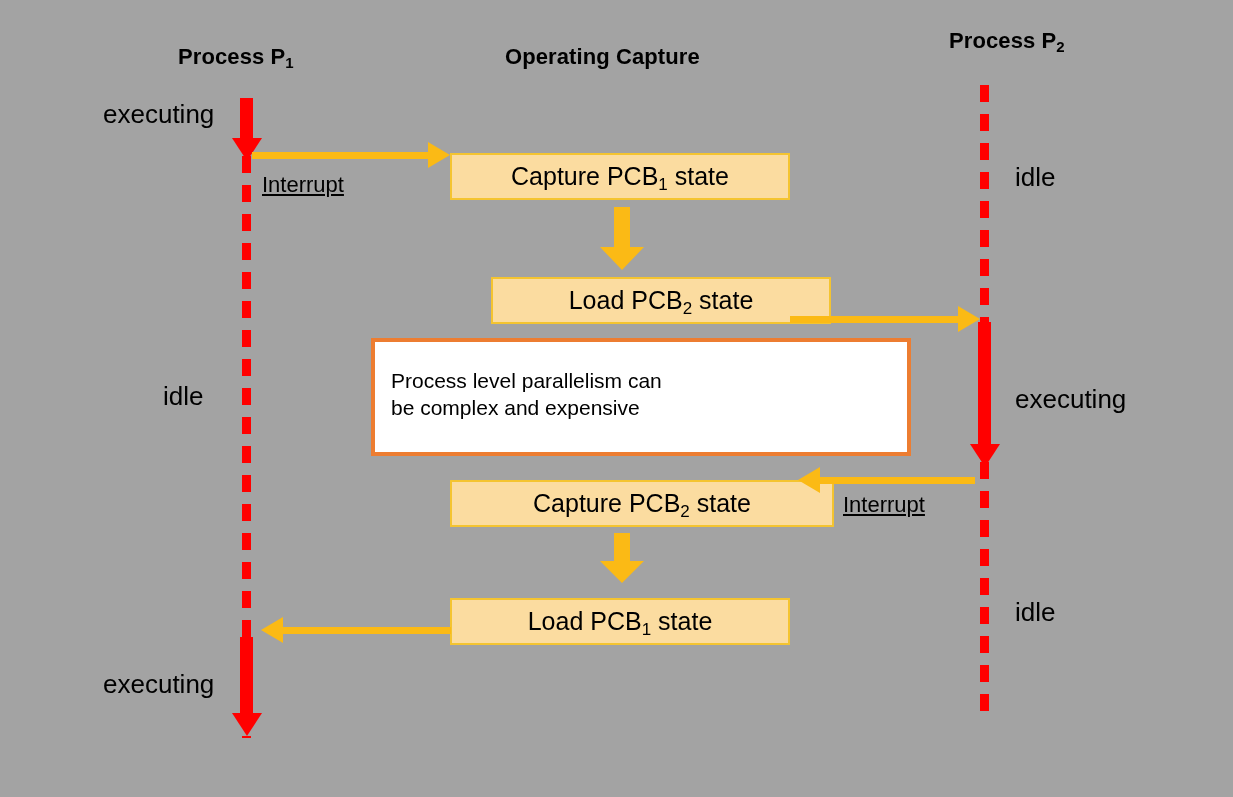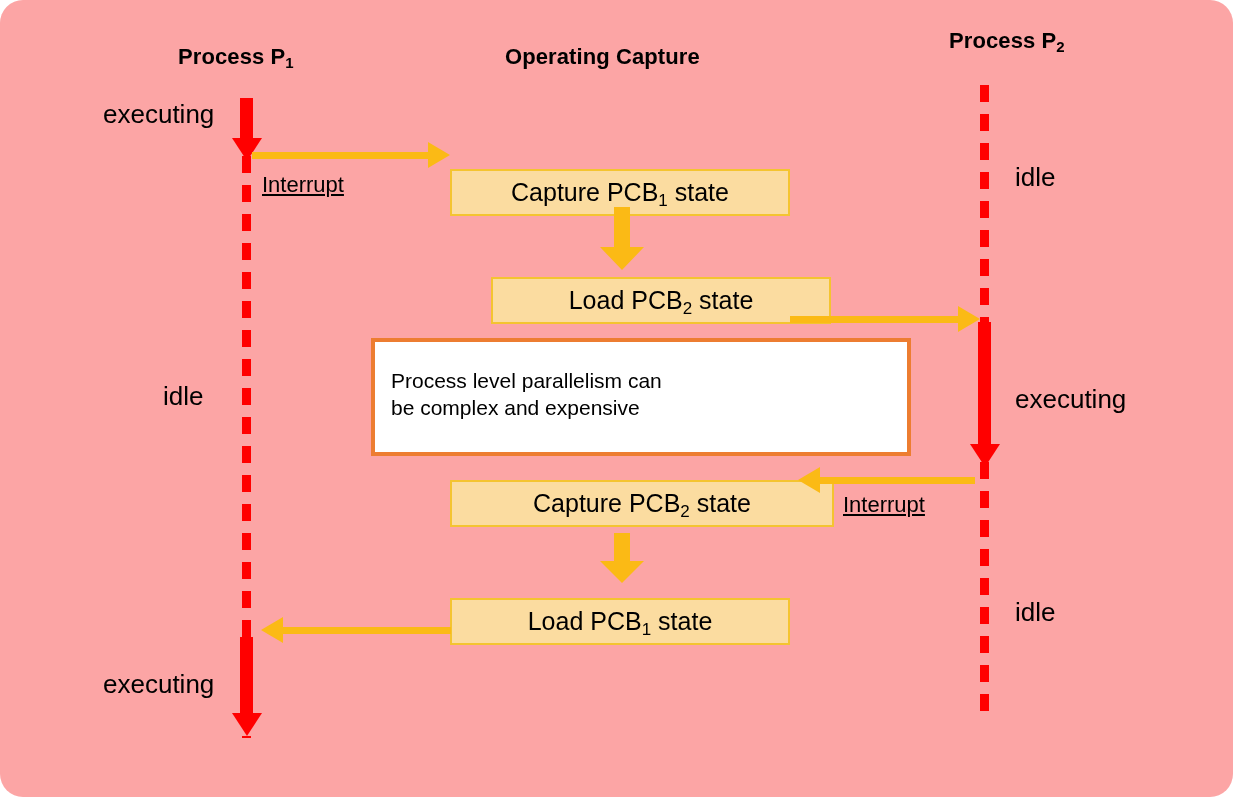--- a/index.html
+++ b/index.html
@@ -8,23 +8,22 @@
     background: #ffffff;
   }
   body {
     font-family: "Liberation Sans", sans-serif;
     -webkit-font-smoothing: antialiased;
   }
   #stage {
     position: relative;
     width: 1233px;
     height: 797px;
-    background: #fca5a5;
+    background: #a3a3a3;
     overflow: hidden;
-    border-radius: 23px;
   }
   .lane-title {
     position: absolute;
     font-weight: bold;
     font-size: 22px;
     color: #000000;
     white-space: nowrap;
     text-align: center;
     letter-spacing: .1px;
   }
@@ -167,21 +166,21 @@
 
   <div class="lifeline" style="left:980px; top:85px; height:638px;"></div>
 
   <div class="exec-bar" style="left:978px; top:322px; height:126px;"></div>
   <div class="exec-head" style="left:970px; top:444px;"></div>
 
   <div class="state-label" style="left:1015px; top:162px;">idle</div>
   <div class="state-label" style="left:1015px; top:384px;">executing</div>
   <div class="state-label" style="left:1015px; top:597px;">idle</div>
 
-  <div class="os-box" style="left:450px; top:153px; width:340px; height:47px;margin-top:16px;">
+  <div class="os-box" style="left:450px; top:153px; width:340px; height:47px;">
     <span><span>Capture PCB</span><sub>1</sub><span> state</span></span>
   </div>
 
   <div class="os-box" style="left:450px; top:277px; width:340px; height:47px;margin-left:41px;">
     <span><span>Load PCB</span><sub>2</sub><span>  state</span></span>
   </div>
 
   <div class="os-box" style="left:450px; top:480px; width:384px; height:47px;">
     <span><span>Capture PCB</span><sub>2</sub><span> state</span></span>
   </div>

